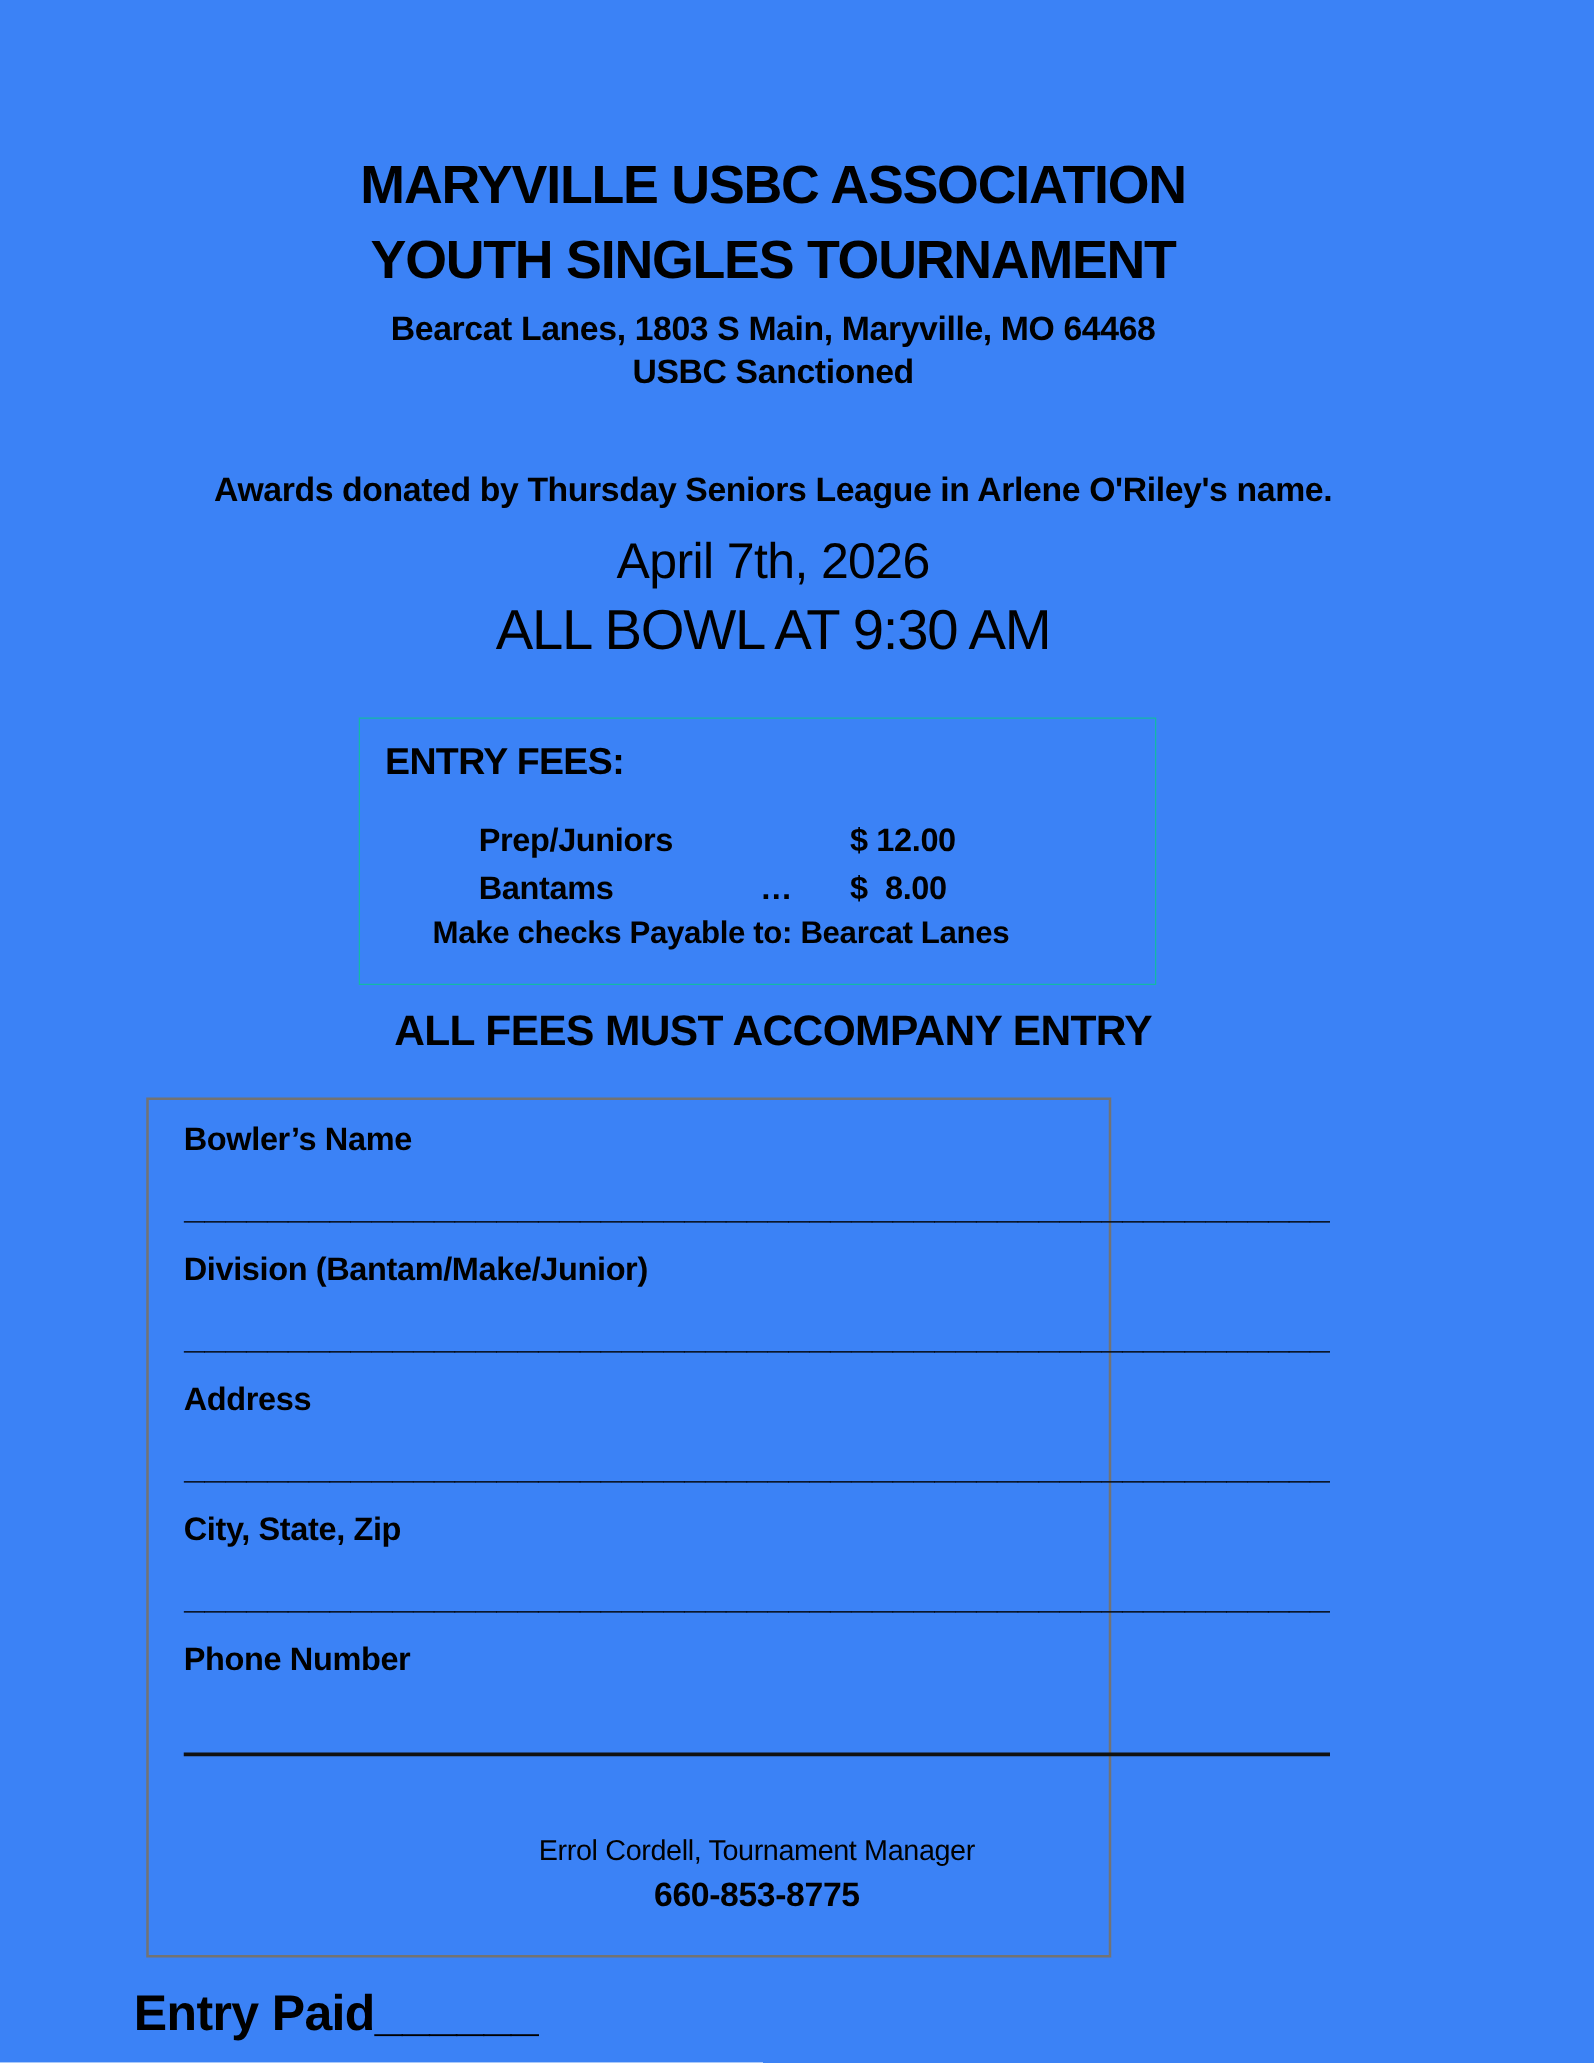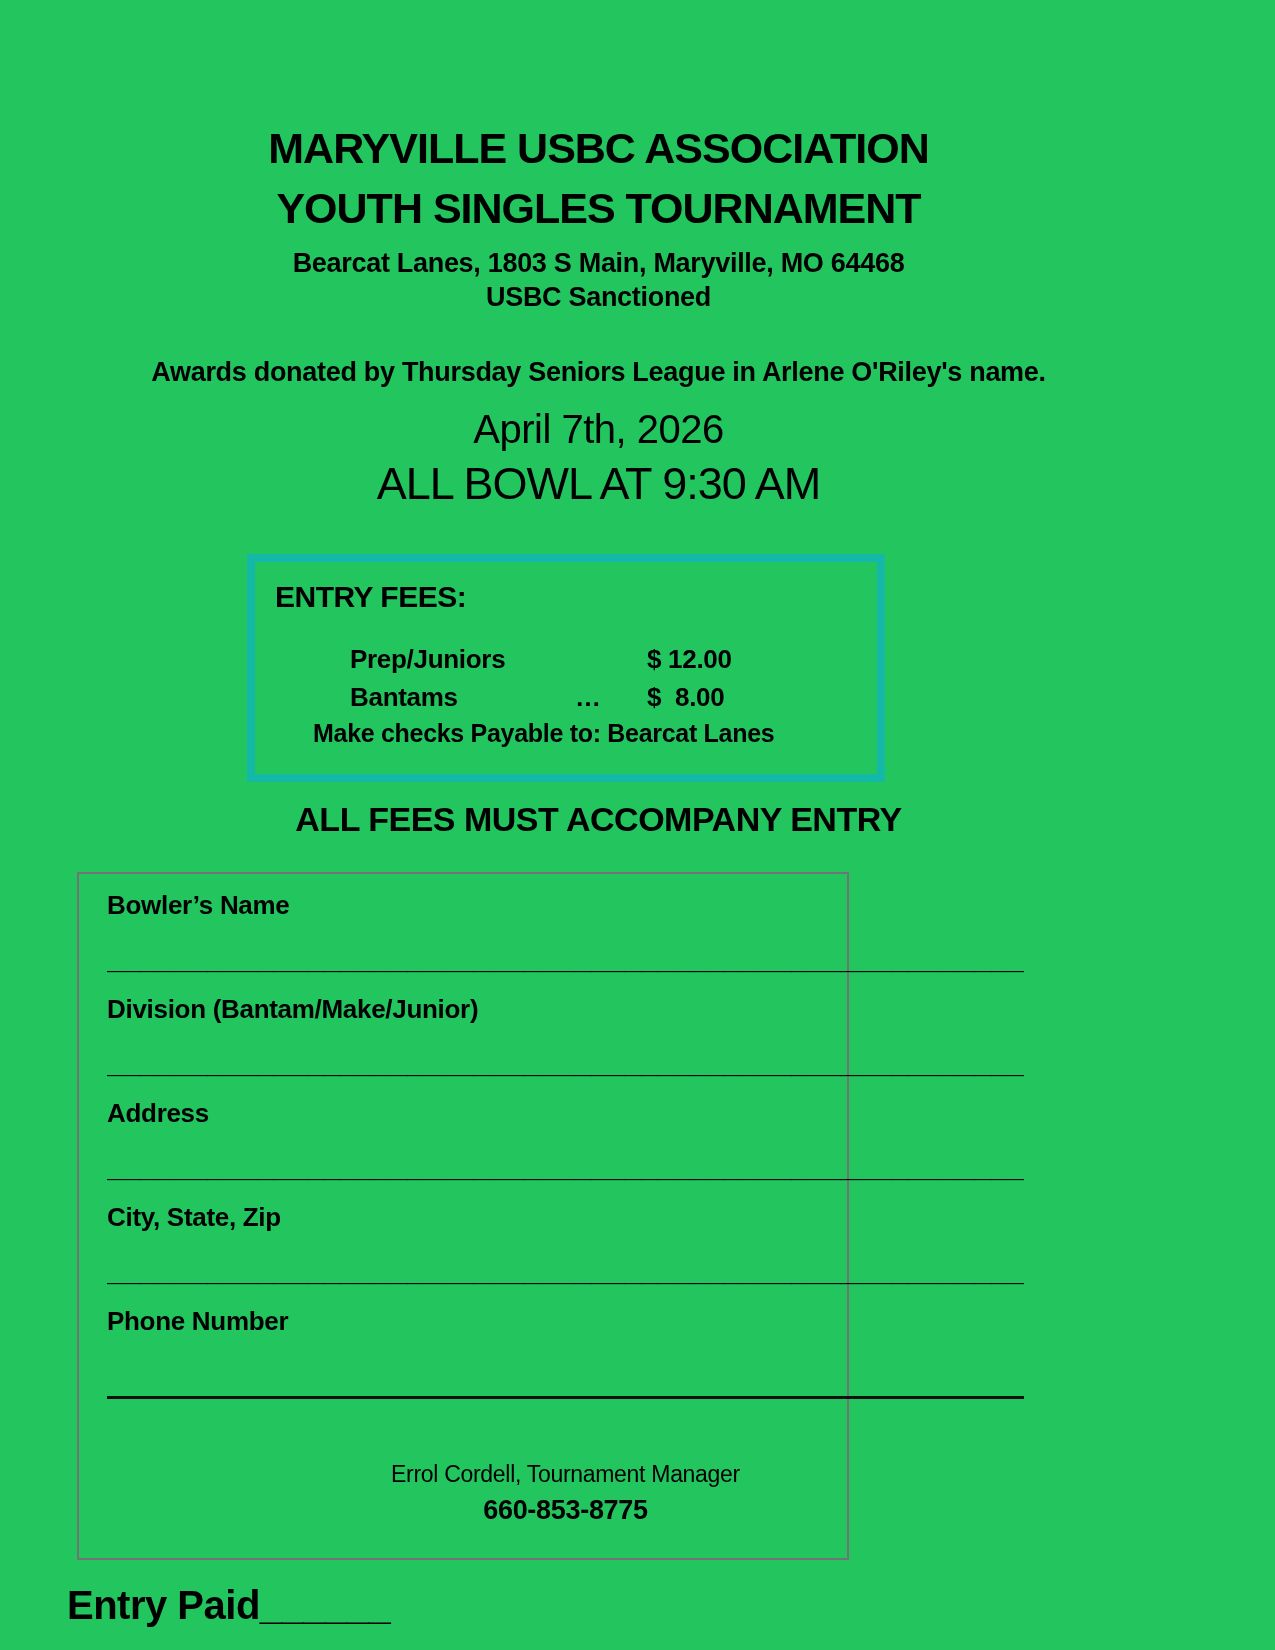--- a/index.html
+++ b/index.html
@@ -4,22 +4,22 @@
 <style>
   * { margin: 0; padding: 0; box-sizing: border-box; }
   html, body { background: #ffffff; }
   body {
     font-family: "Liberation Sans", "DejaVu Sans", sans-serif;
     color: #000000;
   }
   .page {
     width: 1275px;
     height: 1650px;
-    background: #22c55e;
-    padding: 120px 155px 40px 77px;
+    background: #3b82f6;
+    padding: 120px 155px 40px 117px;
     overflow: hidden;
     letter-spacing: -0.3px;
   }
   
   .title {
     font-size: 43px;
     font-weight: 700;
     text-align: center;
     line-height: 56px;
     letter-spacing: -1px;
@@ -30,21 +30,21 @@
     font-weight: 700;
     text-align: center;
     line-height: 34px;
   }
   .sub-first { margin-top: 10px; }
   .awards {
     font-size: 27px;
     font-weight: 700;
     text-align: center;
     line-height: 36px;
-    margin-top: 40px;
+    margin-top: 60px;
   }
   .event-date {
     font-size: 40px;
     font-weight: 400;
     text-align: center;
     line-height: 54px;
     margin-top: 12px;
     letter-spacing: -0.5px;
   }
   .bowl-time {
@@ -52,21 +52,21 @@
     font-weight: 400;
     text-align: center;
     line-height: 56px;
     letter-spacing: -1px;
   }
   
   .fees-box {
     width: 638px;
     margin-left: 170px;
     margin-top: 42px;
-    border: 8px solid #14b8a6;
+    border: 1px solid #14b8a6;
     padding: 16px 0 24px 0;
   }
   .fees-heading {
     font-size: 30px;
     font-weight: 700;
     line-height: 38px;
     padding-left: 20px;
     letter-spacing: -0.5px;
   }
   .fee-row {

